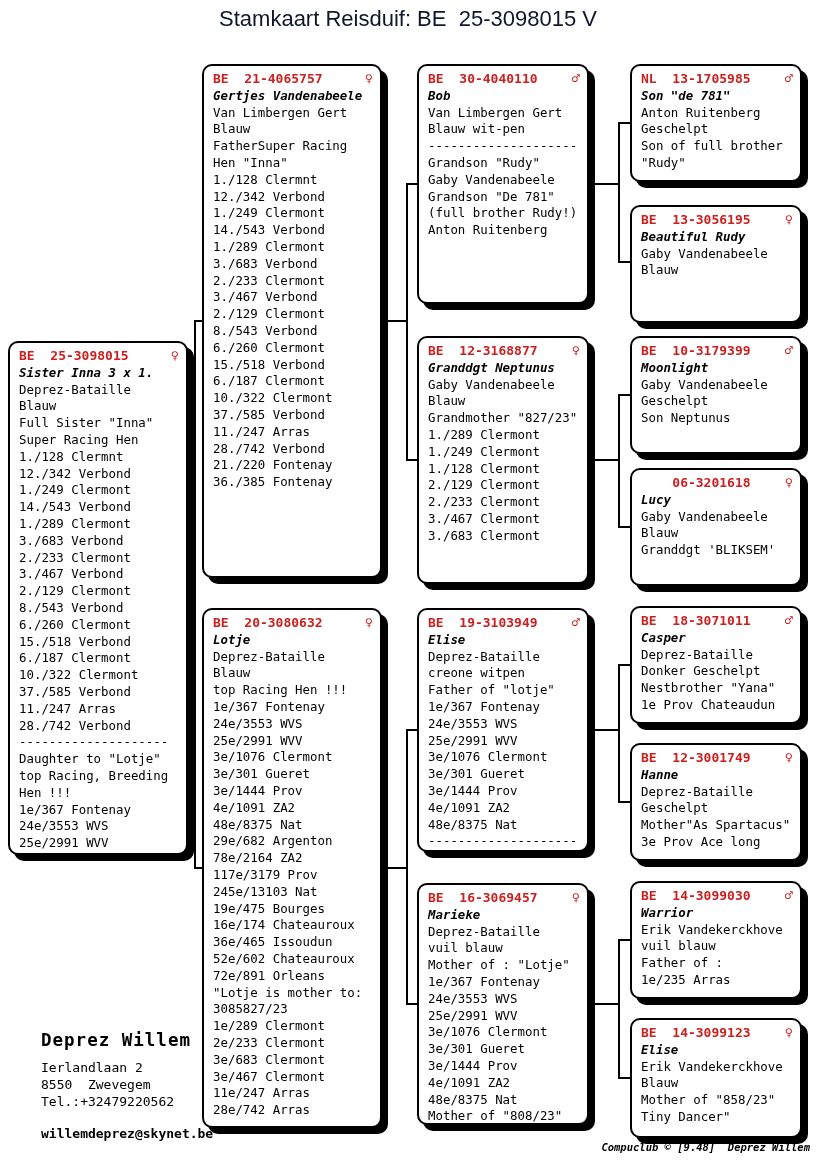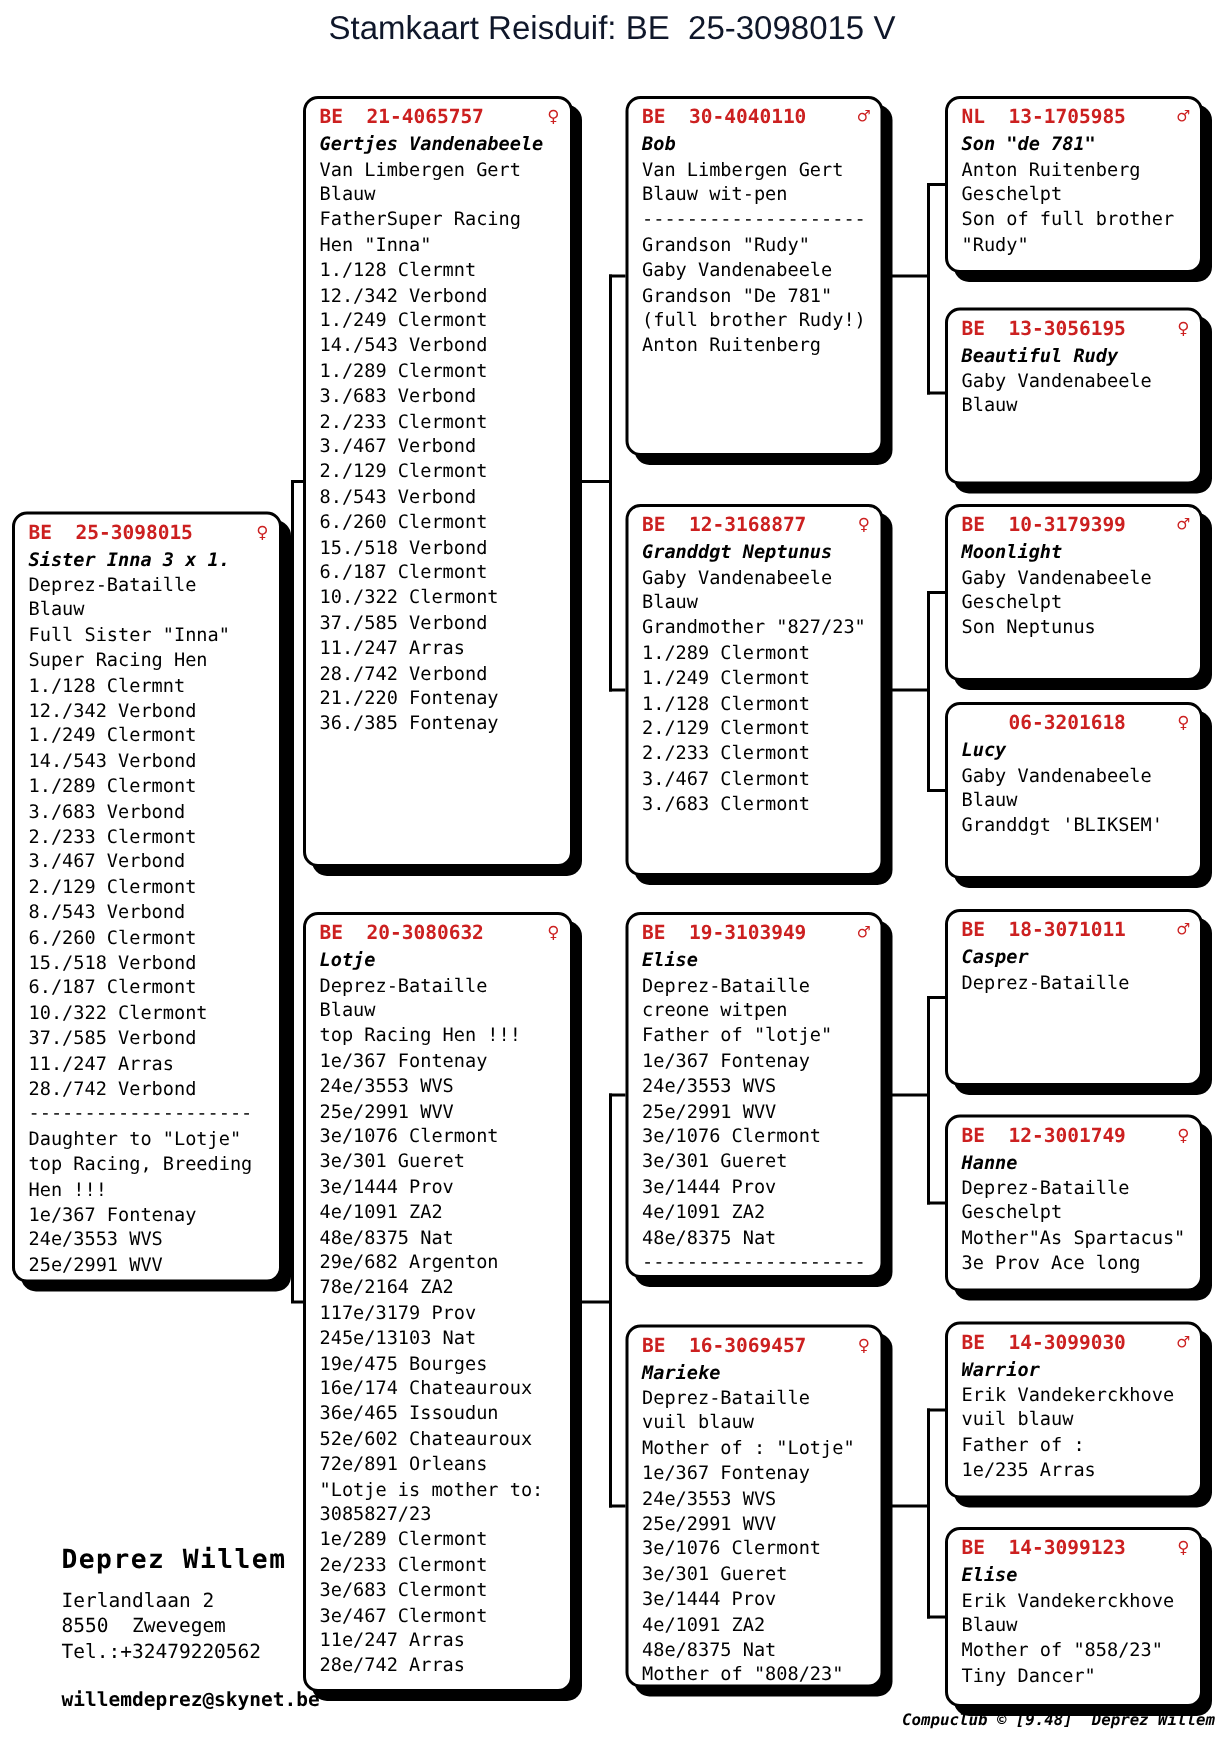--- a/index.html
+++ b/index.html
@@ -237,20 +237,25 @@
   <div class="lines">
       <div>Blauw</div>
       <div>Granddgt 'BLIKSEM'</div>
     </div>
 </div>
 
 <div class="box" style="left:630px;top:606px;width:172px;height:118px">
   <div class="hdr"><span>BE  18-3071011</span><span class="sex">♂</span></div>
   <div class="bird-name">Casper</div>
   <div class="breeder">Deprez-Bataille</div>
+  <div class="lines">
+      <div>Donker Geschelpt</div>
+      <div>Nestbrother "Yana"</div>
+      <div>1e Prov Chateaudun</div>
+    </div>
 </div>
 
 <div class="box" style="left:630px;top:743px;width:172px;height:118px">
   <div class="hdr"><span>BE  12-3001749</span><span class="sex">♀</span></div>
   <div class="bird-name">Hanne</div>
   <div class="breeder">Deprez-Bataille</div>
   <div class="lines">
       <div>Geschelpt</div>
       <div>Mother"As Spartacus"</div>
       <div>3e Prov Ace long</div>

